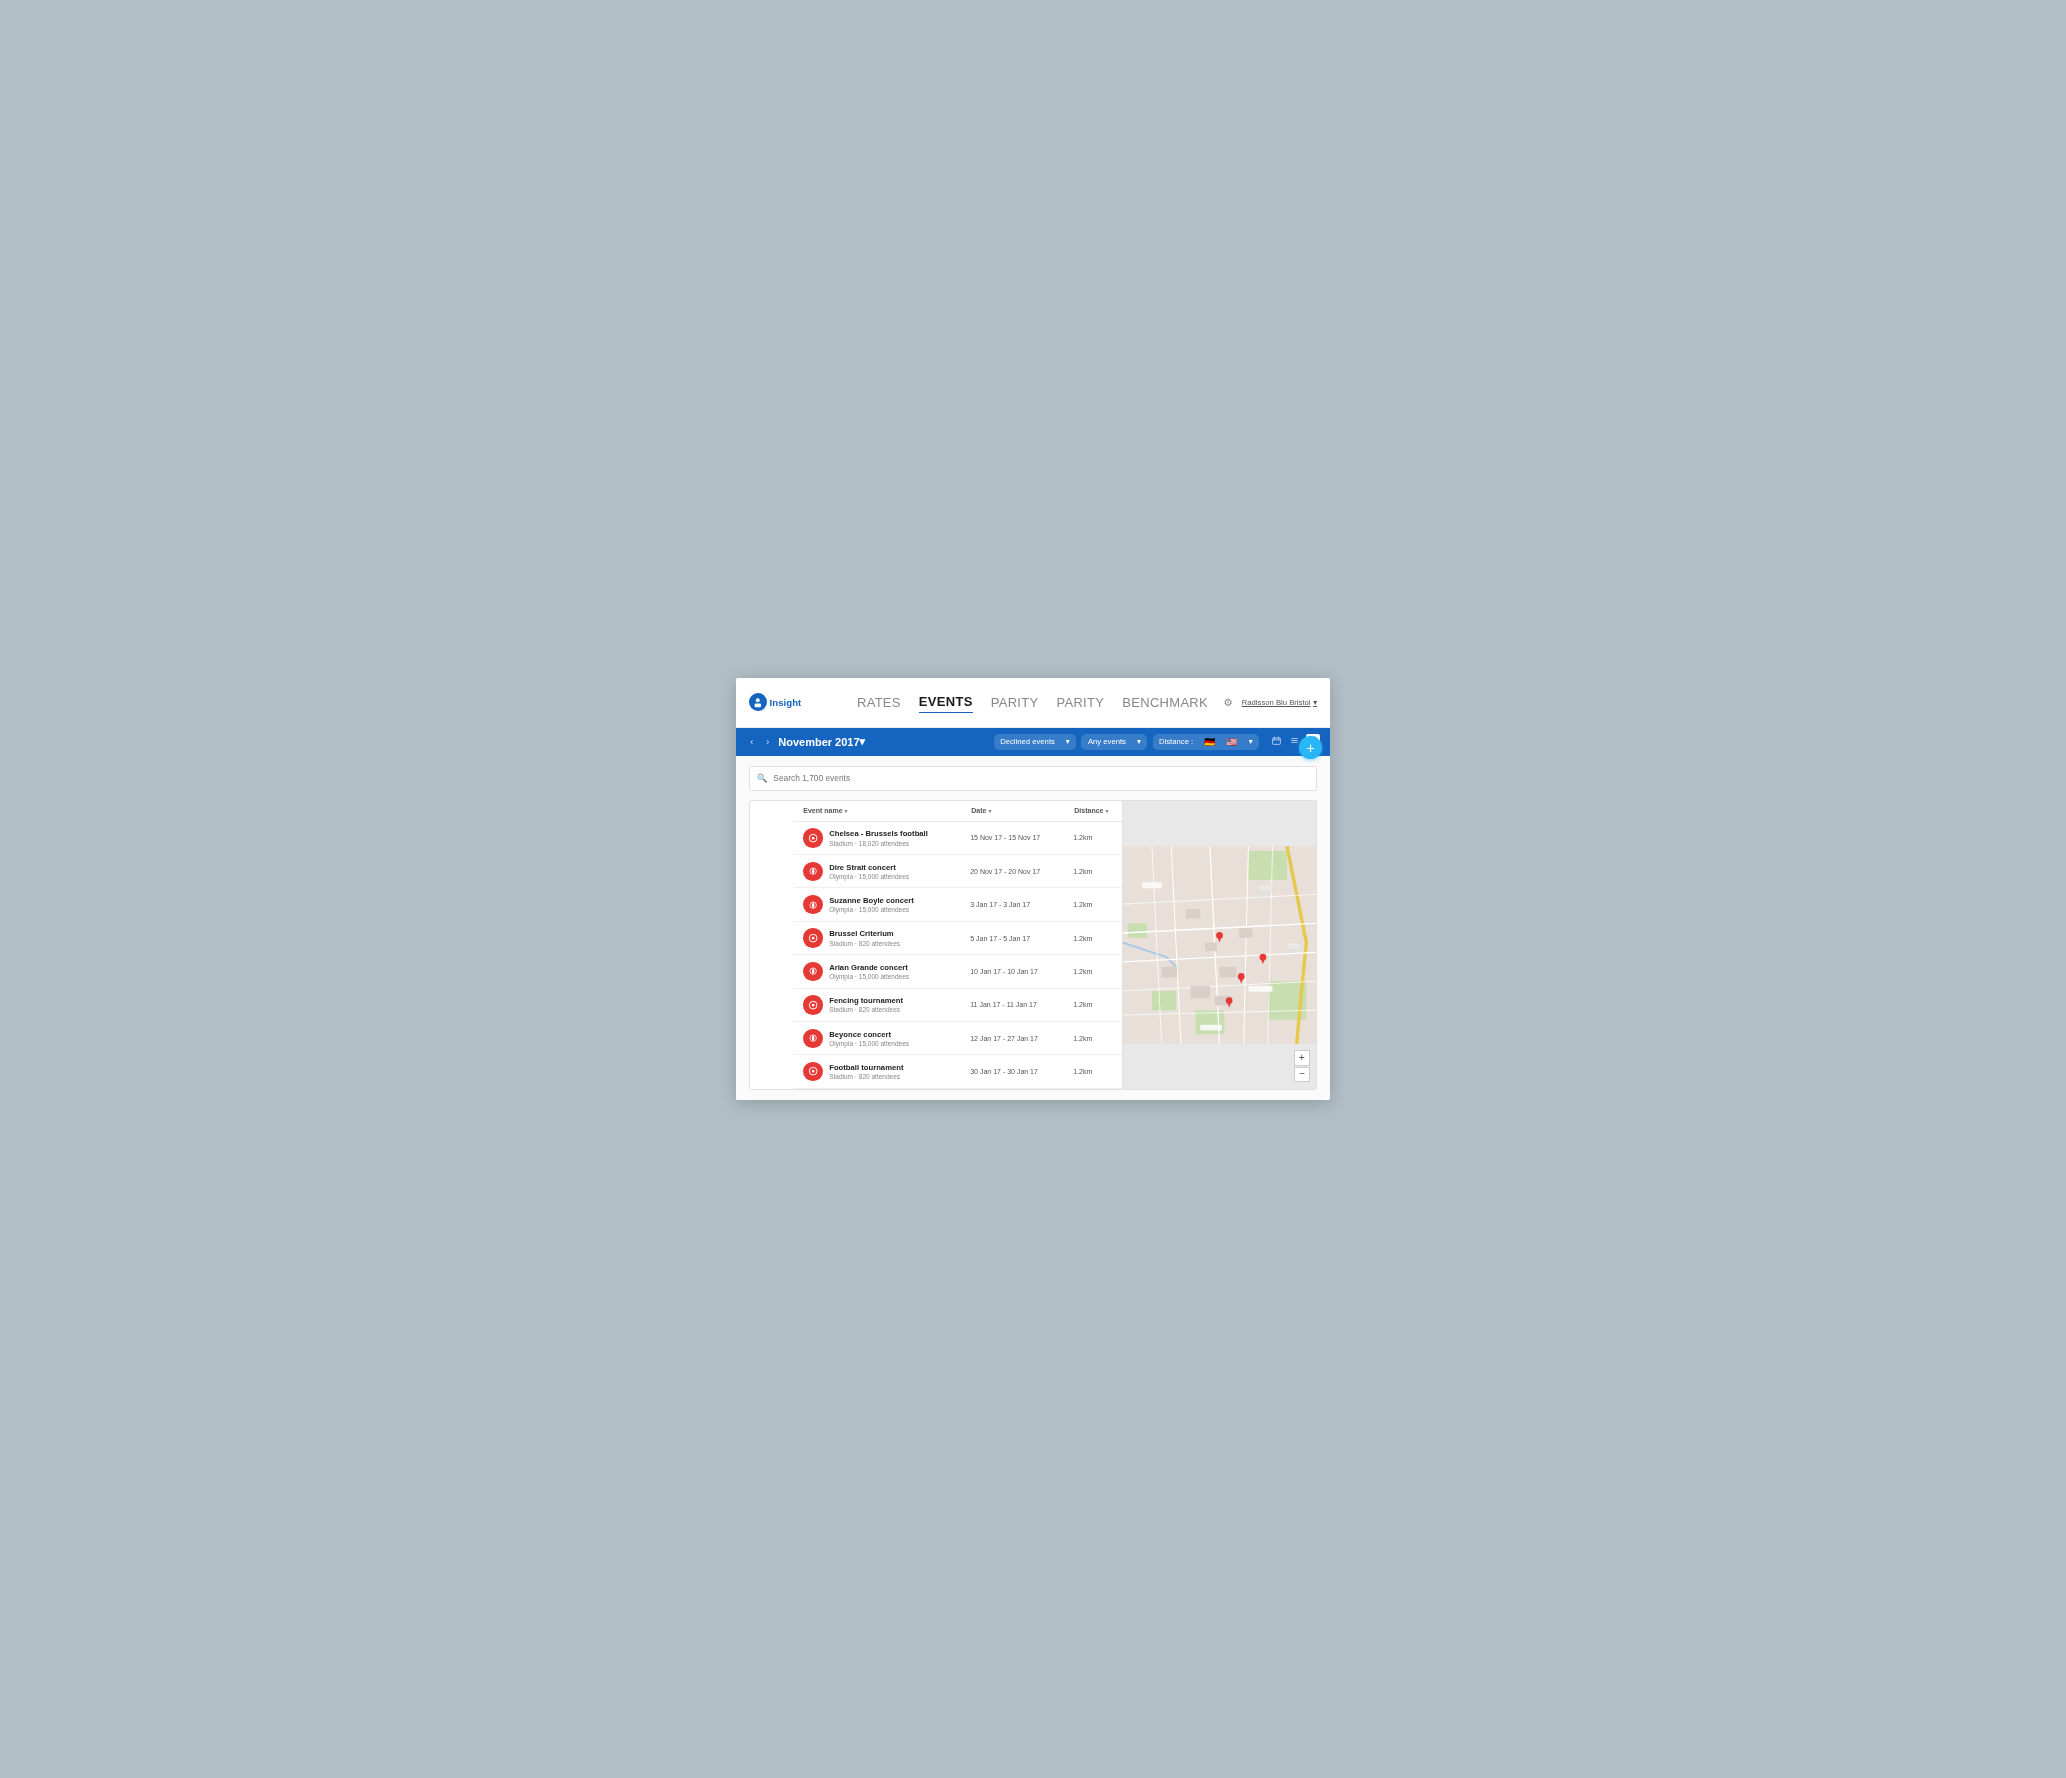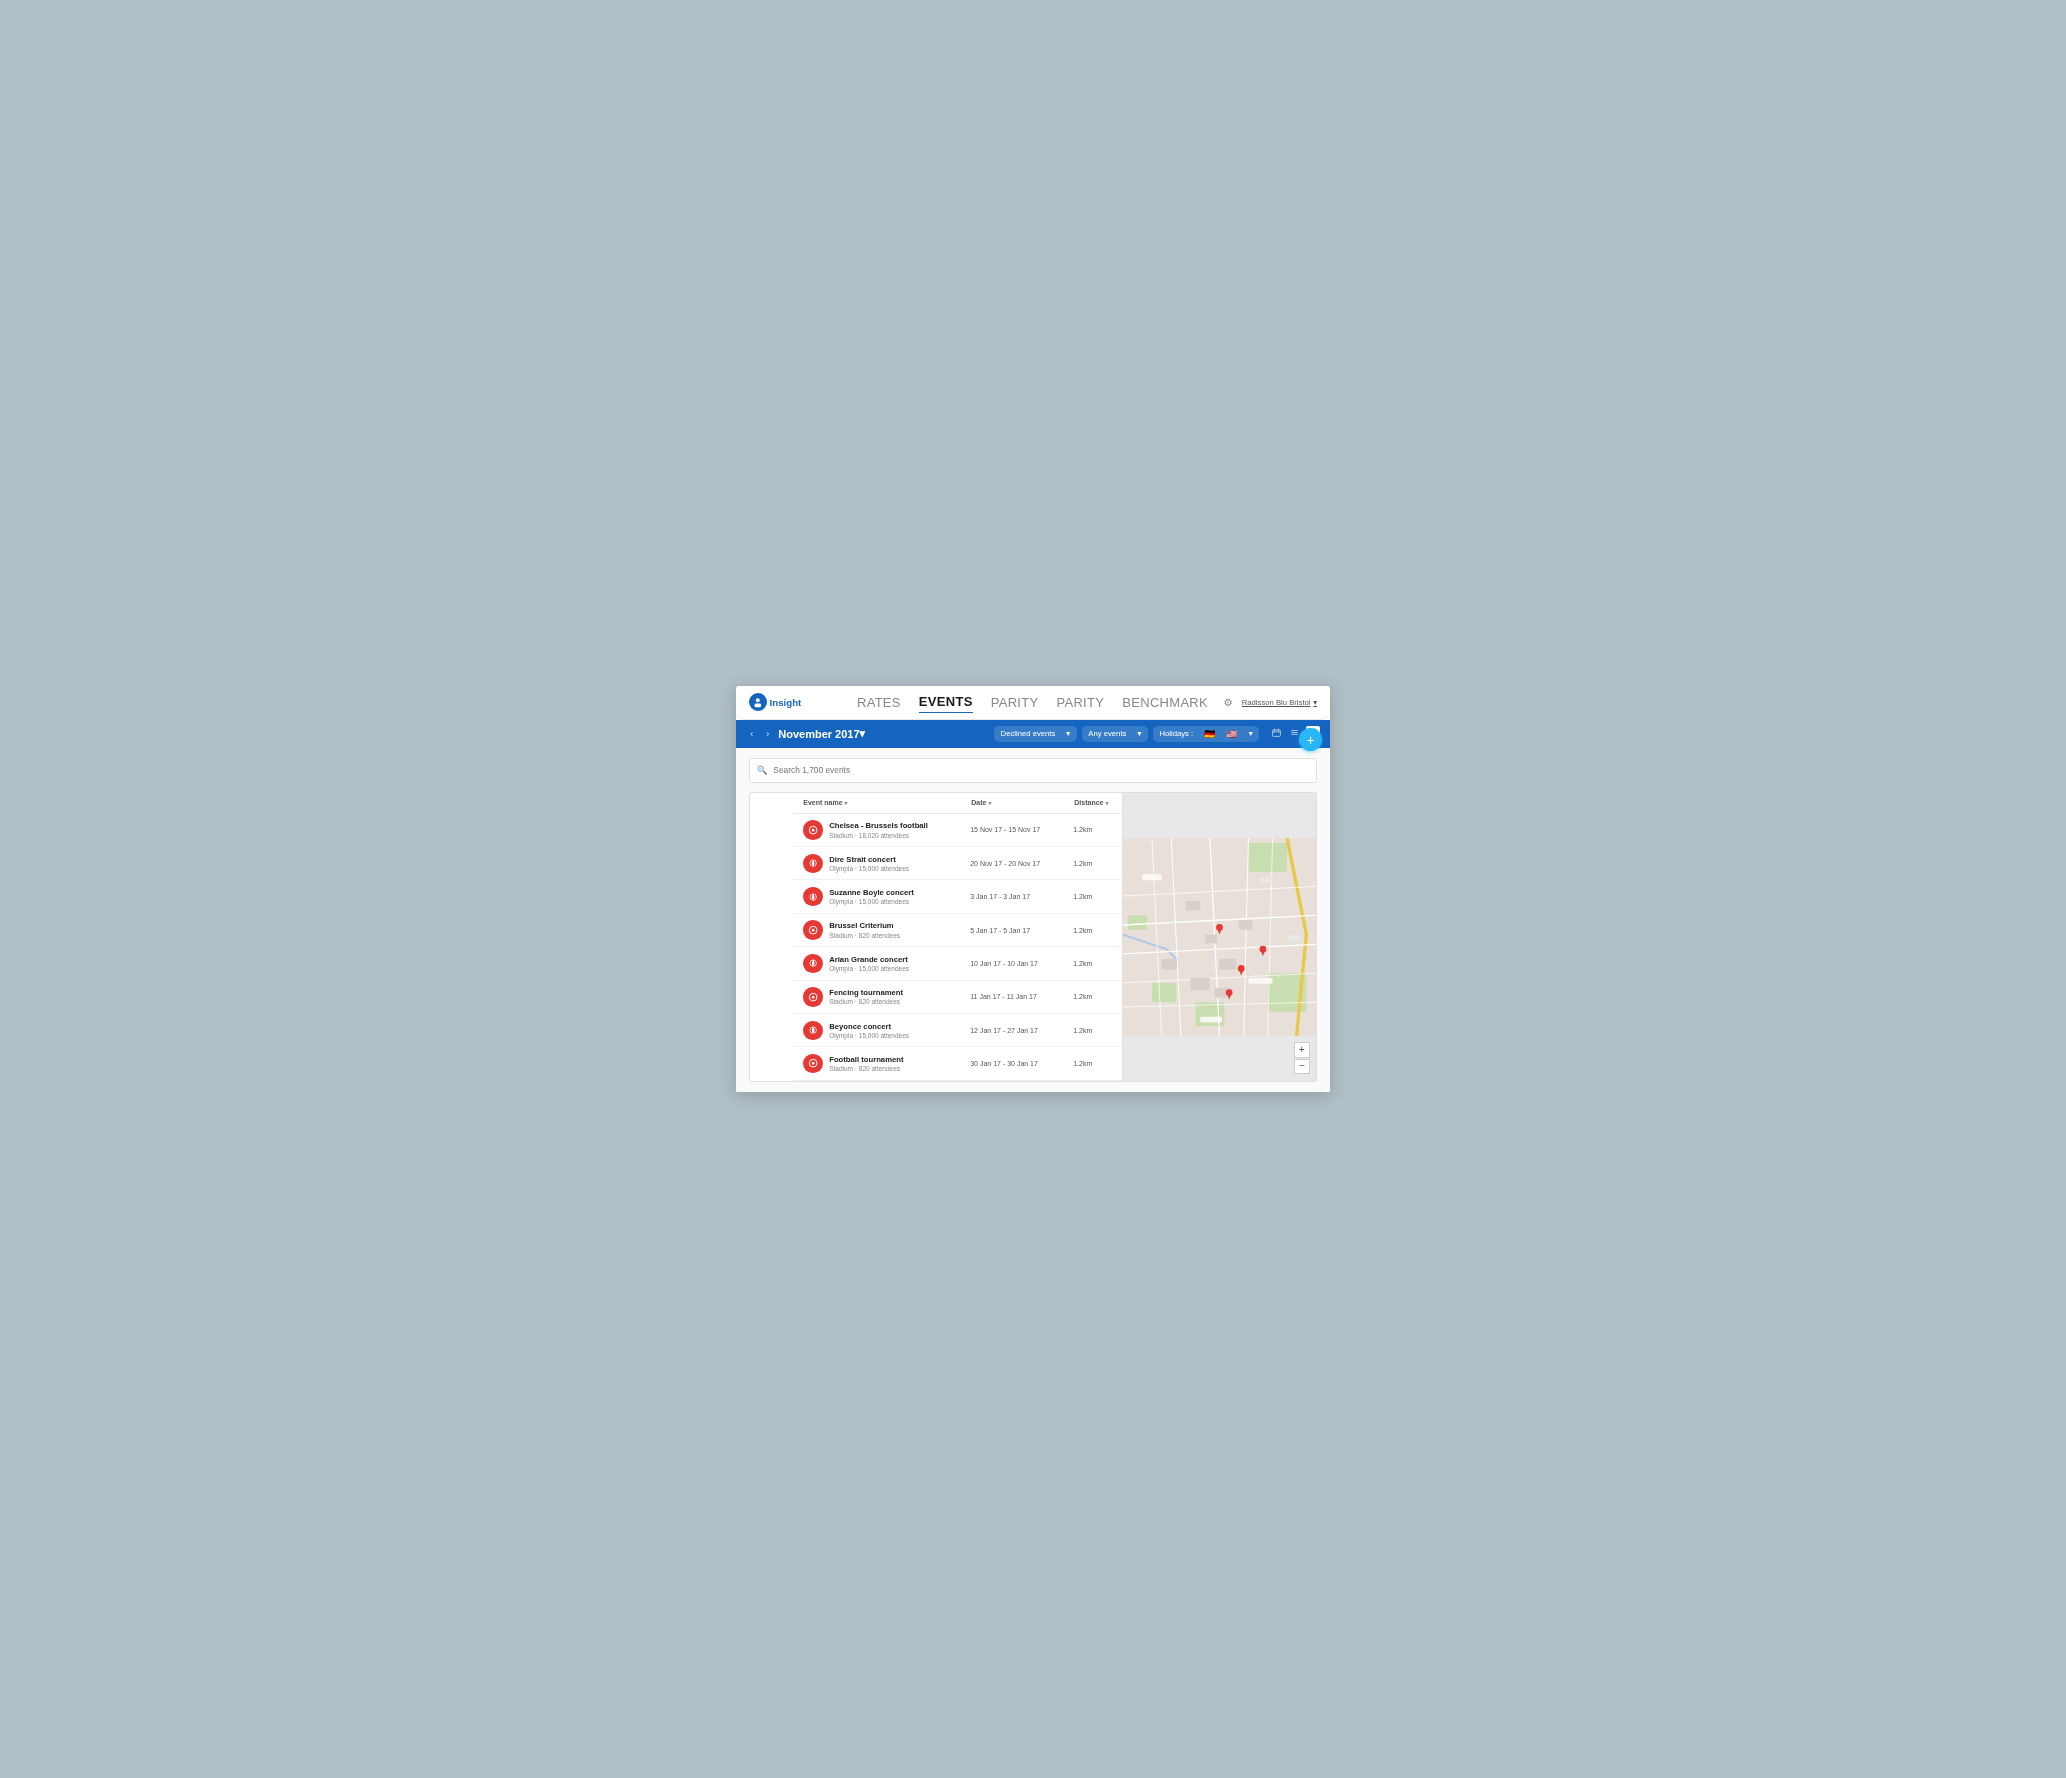--- a/index.html
+++ b/index.html
@@ -19,22 +19,21 @@
       width: 594px;
       overflow: hidden;
     }
     
     .top-nav {
       background: #fff;
       border-bottom: 0.6px solid #e8e8e8;
       display: flex;
       align-items: center;
       padding: 8px 13px;
-      height: 34px;
-      border-radius: 10px;
+      height: 50px;
     }
     .logo-area {
       display: flex;
       align-items: center;
       margin-right: auto;
       gap: 2.6px;
     }
     .logo-icon {
       width: 18px;
       height: 18px;
@@ -358,21 +357,21 @@
     <div class="toolbar-spacer"></div>
     <button class="toolbar-dropdown">
       <span>Declined events</span>
       <span>▾</span>
     </button>
     <button class="toolbar-dropdown">
       <span>Any events</span>
       <span>▾</span>
     </button>
     <button class="toolbar-dropdown">
-      <span>Holidays :</span>
+      <span>Distance :</span>
       <span class="flag">🇩🇪</span>
       <span class="flag">🇺🇸</span>
       <span>▾</span>
     </button>
     <div class="toolbar-icons">
       <button class="toolbar-icon-btn">
         <svg width="9" height="9" viewBox="0 0 14 14" fill="currentColor">
           <rect x="1" y="3" width="12" height="10" rx="1" fill="none" stroke="currentColor" stroke-width="1.2"></rect>
           <line x1="1" y1="6" x2="13" y2="6" stroke="currentColor" stroke-width="1.2"></line>
           <line x1="4" y1="1" x2="4" y2="5" stroke="currentColor" stroke-width="1.2"></line>

